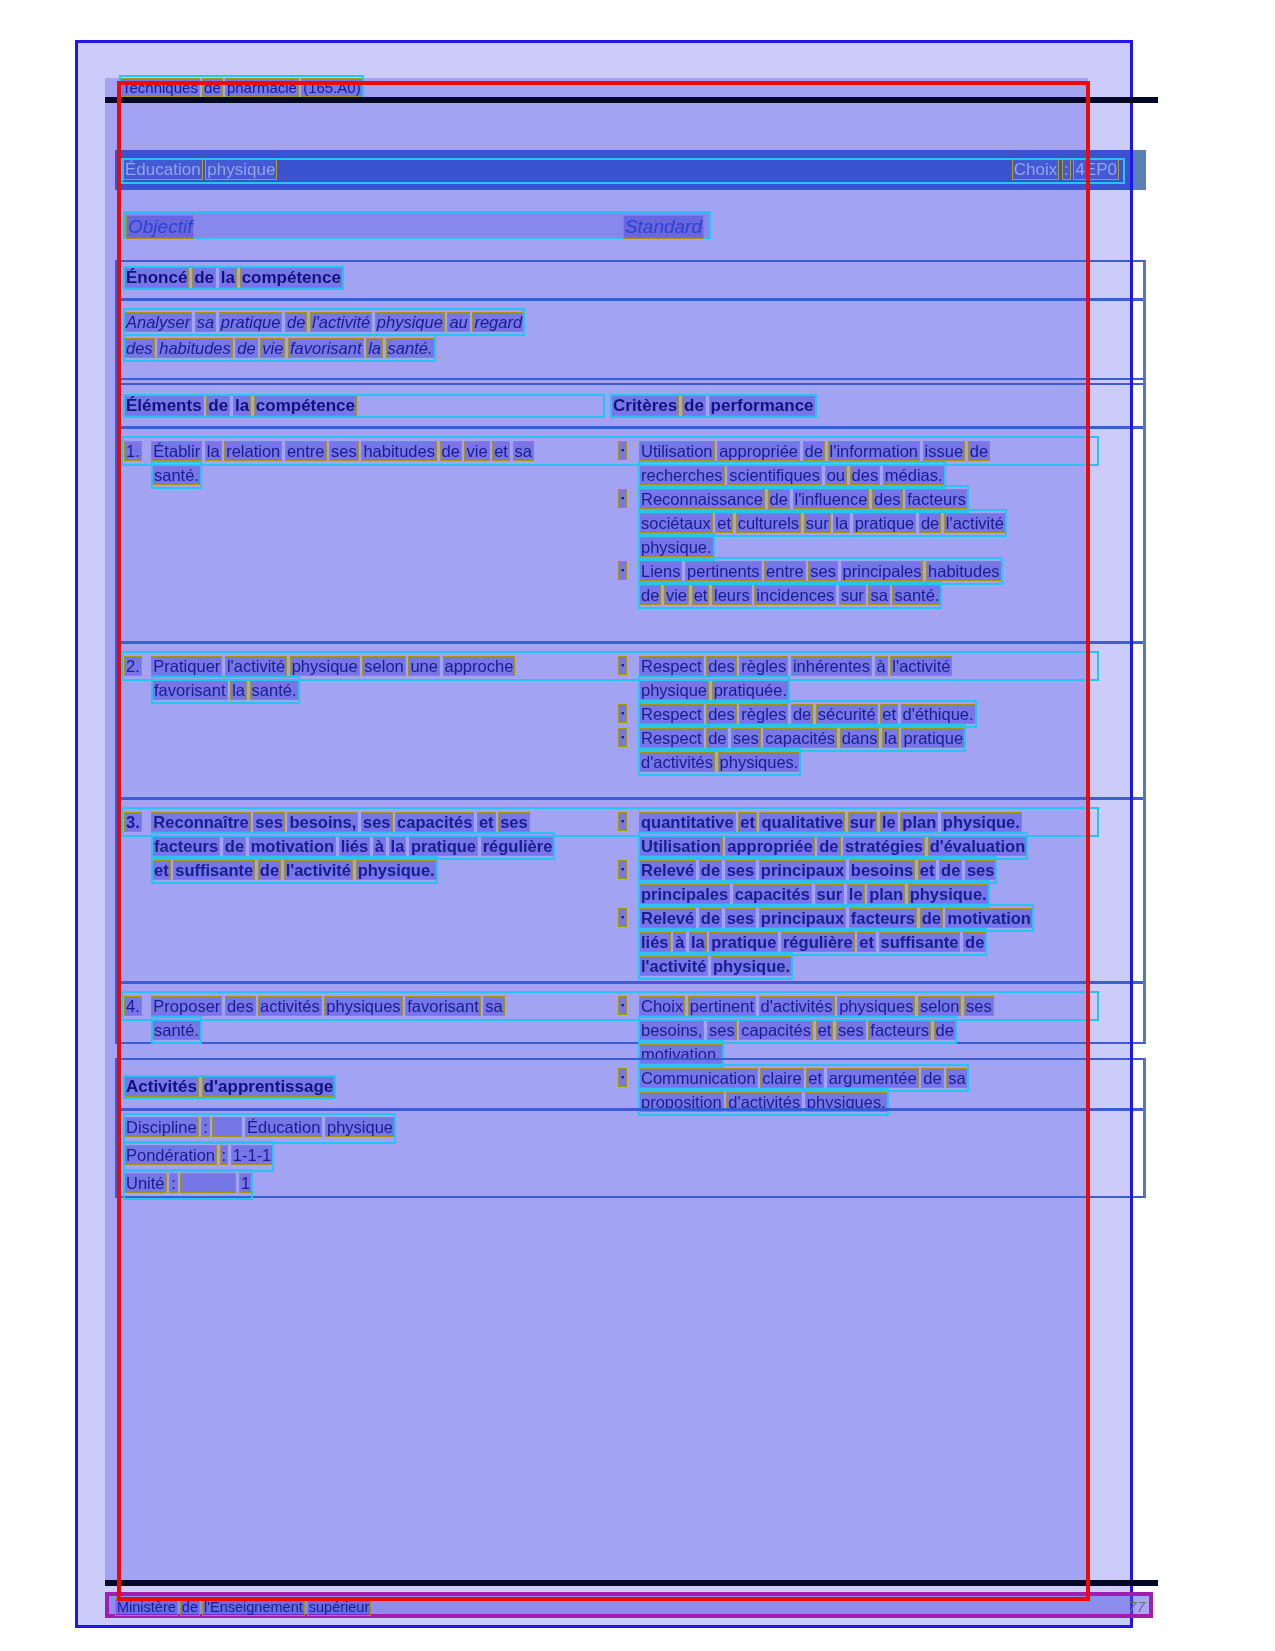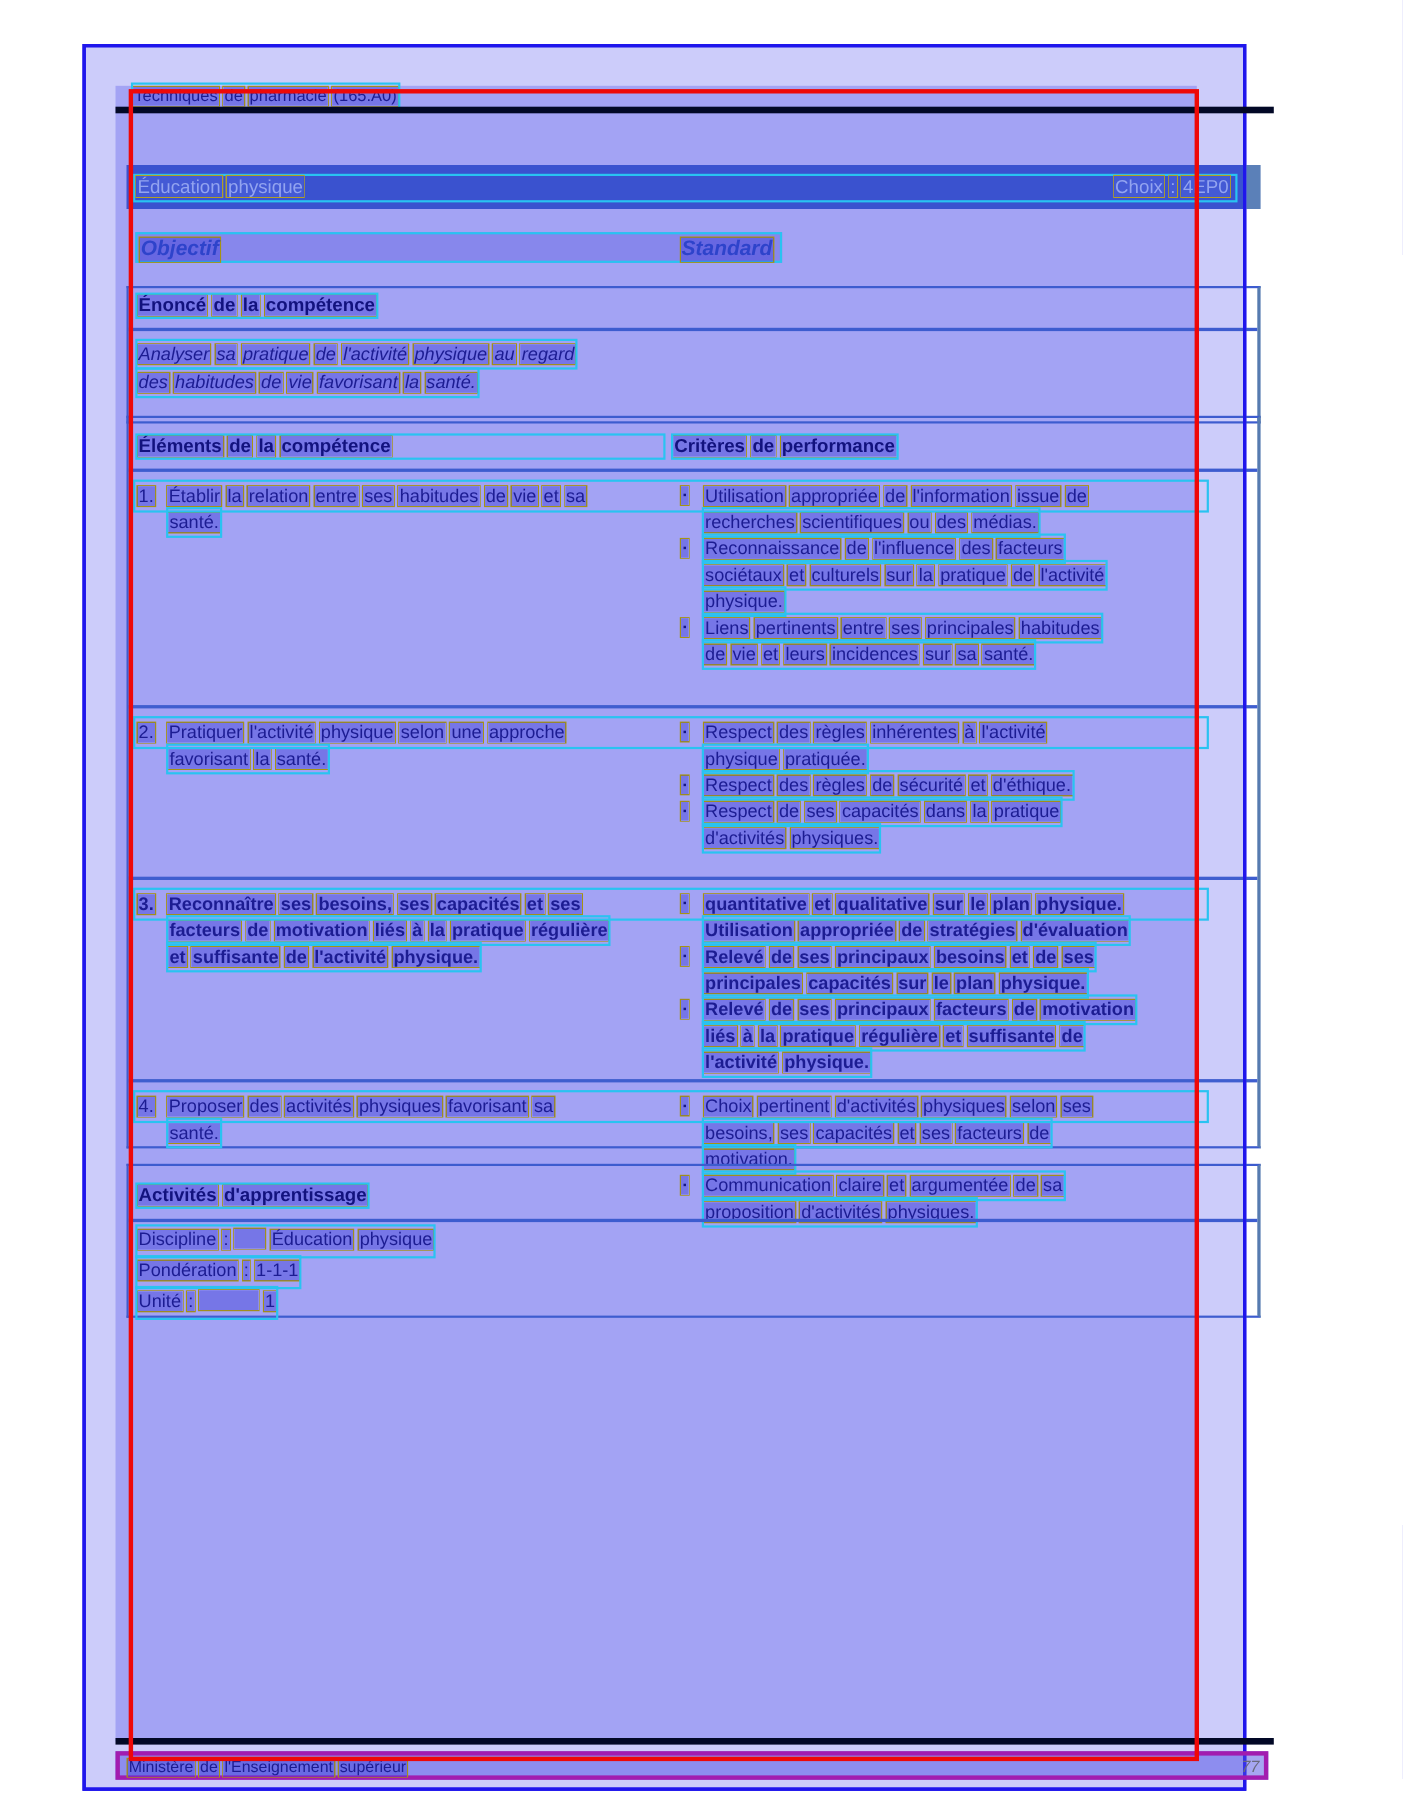--- a/index.html
+++ b/index.html
@@ -41,21 +41,21 @@
     height:24px; line-height:24px; }
   .banner .w { background:rgba(130,140,250,0.15); box-shadow:0 0 0 1px #b3a125; }
   .banner-title { left:9px; top:8px; }
   .banner-code { right:15px; top:8px; left:auto; }
 
   
   .objectif-row { position:absolute; left:123px; top:211px; width:588px; height:28px;
     border:2px solid #29c3f1; background:rgba(64,64,216,0.28);
     display:flex; justify-content:space-between; align-items:center;
     padding:4px 6px 0 2px; box-sizing:border-box;
-    font-size:19px; font-weight:bold; font-style:italic; color:#2e43cb; z-index:10; }
+    font-size:19px; font-weight:normal; font-style:italic; color:#2e43cb; z-index:10; }
 
   
   .secbox { position:absolute; left:115px; width:1031px; box-sizing:border-box;
     border:2px solid #3d5ccf; border-right:3px solid #567bb0; z-index:6; }
   .rule { position:absolute; left:0; right:0; height:3px; background:#3d5ccf; }
   #enonce-box { top:260px; height:125px; }
   #enonce-heading { left:8px; top:6px; font-size:17px; }
   #enonce-box .rule { top:36px; }
   #enonce-lines { position:absolute; left:8px; top:48px; }
   #enonce-lines .line { margin-bottom:2px; font-size:16.5px;font-style:italic; }

